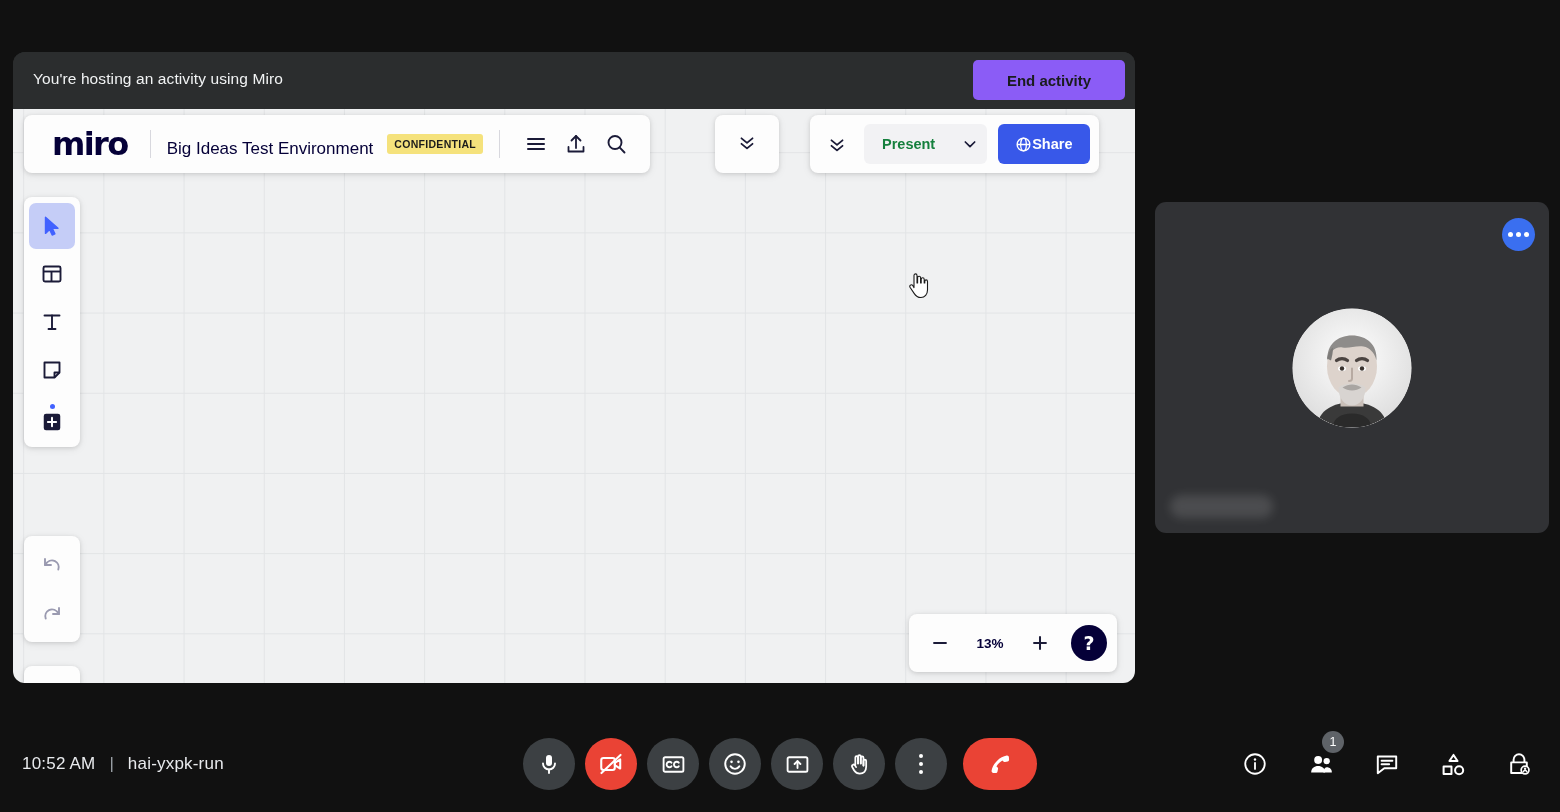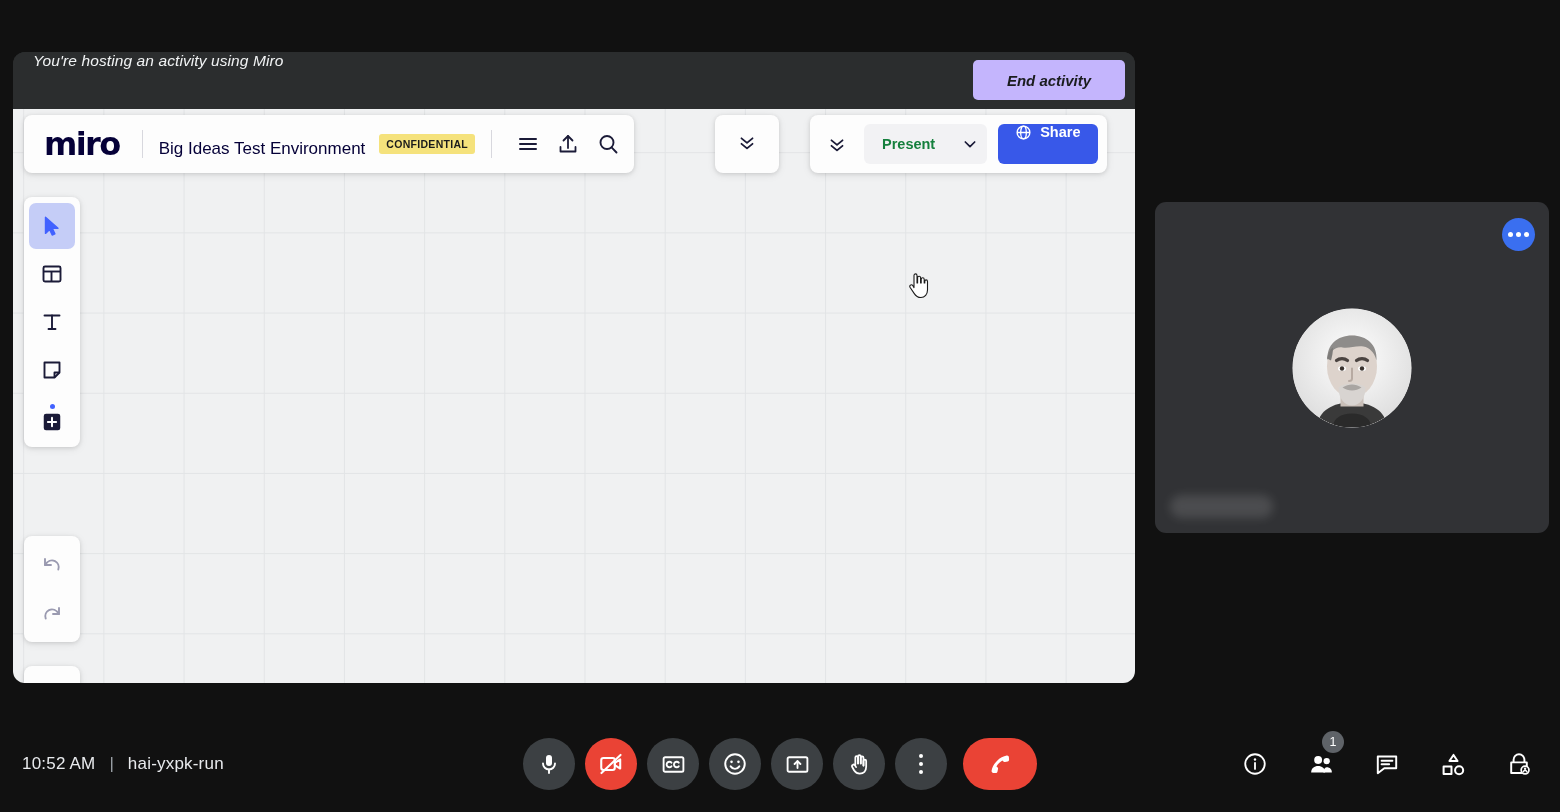--- a/index.html
+++ b/index.html
@@ -18,21 +18,21 @@
     border-radius: 12px;
     overflow: hidden;
     background: #2b2d2e;
   }
 
   
   #host-banner {
     position: absolute; left: 0; top: 0;
     width: 100%; height: 53px;
     background: #2b2d2e;
-    display: flex;  font-style: italic;
+    display: flex; align-items: center;
   }
   #host-banner-text {
     margin-left: 20px;
     color: #f1f3f4;
     font-size: 15.5px;
     letter-spacing: .1px;
   }
   .banner-btn {
     height: 40px;
     border-radius: 5px;
@@ -45,21 +45,21 @@
   #share-screen-btn {
     position: absolute; right: 182px; top: 8px;
     width: 197px;
     border: 1px solid #5f6368;
     color: #a8c7fa;
     background: transparent;
   }
   #end-activity-btn {
     position: absolute; right: 10px; top: 8px;
     width: 152px;
-    background: #c4b5fd;
+    background: #8b5cf6;
     color: #1a1c1e;
     border: none;
   }
 
   
   #miro-canvas {
     position: absolute; left: 0; top: 57px;
     width: 1122px; height: 574px;
     background:
       linear-gradient(to right, #e2e4e6 1px, transparent 1px) 0 0 / 80.2px 80.2px,
@@ -71,21 +71,21 @@
   .miro-panel {
     position: absolute;
     background: #fdfdfd;
     border-radius: 8px;
     box-shadow: 0 1px 4px rgba(0,0,0,.12), 0 2px 10px rgba(0,0,0,.07);
   }
 
   
   #miro-header-main {
     left: 11px; top: 6px; height: 58px;
-    display: flex; align-items: center; padding: 0 6px;
+    display: flex; align-items: center; padding: 0 14px;
   }
   #miro-logo {
     font-size: 32px; font-weight: 700; letter-spacing: -1.6px;
     color: #050038; line-height: 1;
     padding: 0 6px 0 14px;
     font-family: "DejaVu Sans", sans-serif;
   }
   .vdiv { width: 1px; height: 28px; background: #d8d8de; margin: 0 16px; }
   #board-title {
     font-size: 17px; color: #050038; font-weight: 400; white-space: nowrap; margin-top: 10px;
@@ -125,21 +125,21 @@
     cursor: pointer;
   }
   #present-dropdown {
     height: 40px; width: 34px;
     display: flex; align-items: center; justify-content: center;
     background: #f2f2f4; border-radius: 0 6px 6px 0;
     margin-right: 11px; cursor: pointer;
   }
   #share-btn {
     height: 40px; padding: 0 17px;
-    display: flex; gap: 8px;
+    display: flex; align-items: center; 
     background: #3858e9; border-radius: 6px;
     color: #fff; font-size: 14.5px; font-weight: 700;
     cursor: pointer;
   }
 
   
   #miro-tools-main {
     left: 11px; top: 88px; width: 56px;
     padding: 6px 0;
     display: flex; flex-direction: column; align-items: center; gap: 2px;
@@ -425,20 +425,39 @@
             <rect x="3" y="5" width="18" height="14" rx="1.5"></rect>
             <line x1="11" y1="5" x2="11" y2="19"></line>
             <line x1="5.7" y1="9" x2="8.3" y2="9" stroke-width="1.7" stroke-linecap="round"></line>
             <line x1="5.7" y1="12" x2="8.3" y2="12" stroke-width="1.7" stroke-linecap="round"></line>
             <line x1="5.7" y1="15" x2="8.3" y2="15" stroke-width="1.7" stroke-linecap="round"></line>
           </svg>
         </span>
       </div>
     </div>
 
+    <div class="miro-panel" id="zoom-bar">
+      <div class="zoom-btn">
+        <span style="display:flex">
+          <svg width="22" height="22" viewBox="0 0 24 24" stroke="#1b1b38" stroke-width="2.2" stroke-linecap="round">
+            <line x1="5.5" y1="12" x2="18.5" y2="12"></line>
+          </svg>
+        </span>
+      </div>
+      <div id="zoom-level">13%</div>
+      <div class="zoom-btn">
+        <span style="display:flex">
+          <svg width="22" height="22" viewBox="0 0 24 24" stroke="#1b1b38" stroke-width="2.2" stroke-linecap="round">
+            <line x1="5.5" y1="12" x2="18.5" y2="12"></line>
+              <line x1="12" y1="5.5" x2="12" y2="18.5"></line>
+          </svg>
+        </span>
+      </div>
+      <div id="help-btn">?</div>
+    </div>
 
     <div id="pointer-cursor">
       <svg width="22" height="26" viewBox="0 0 22 26">
         <path d="M7 2.5c0-1 .7-1.6 1.5-1.6s1.5.6 1.5 1.6v7.5h.6V4.8c0-1 .7-1.6 1.5-1.6s1.5.6 1.5 1.6v5.2h.6V6.4c0-1 .7-1.6 1.5-1.6s1.5.6 1.5 1.6v3.6h.6V8.4c0-1 .6-1.5 1.3-1.5s1.4.6 1.4 1.6v8.6c0 4.2-2.7 7.4-6.6 7.4-3.3 0-4.9-1.1-6.6-3.9L3 14.3c-.5-.9-.2-1.9.7-2.3.8-.4 1.7 0 2.2.8l1.1 1.8z" fill="#ffffff" stroke="#1b1b1b" stroke-width="1.1" stroke-linejoin="round"></path>
       </svg>
     </div>
 
   </div>
 </div>
 

